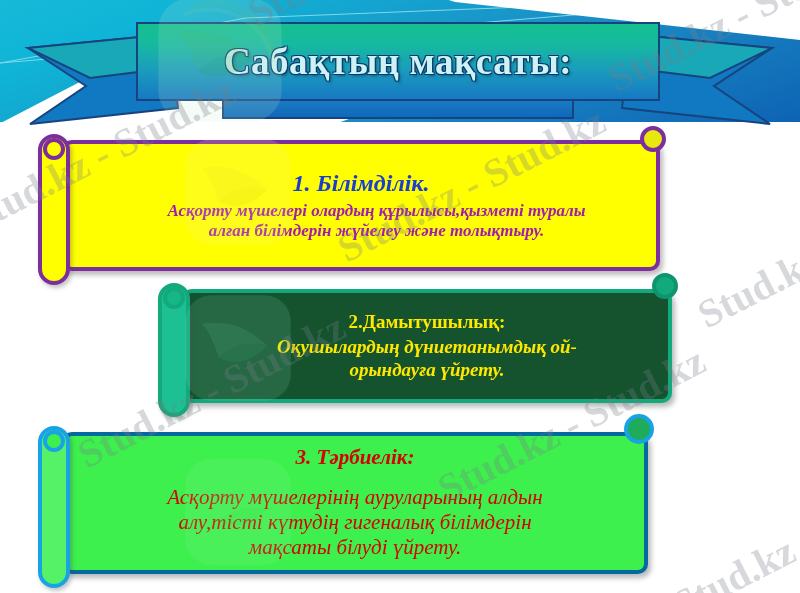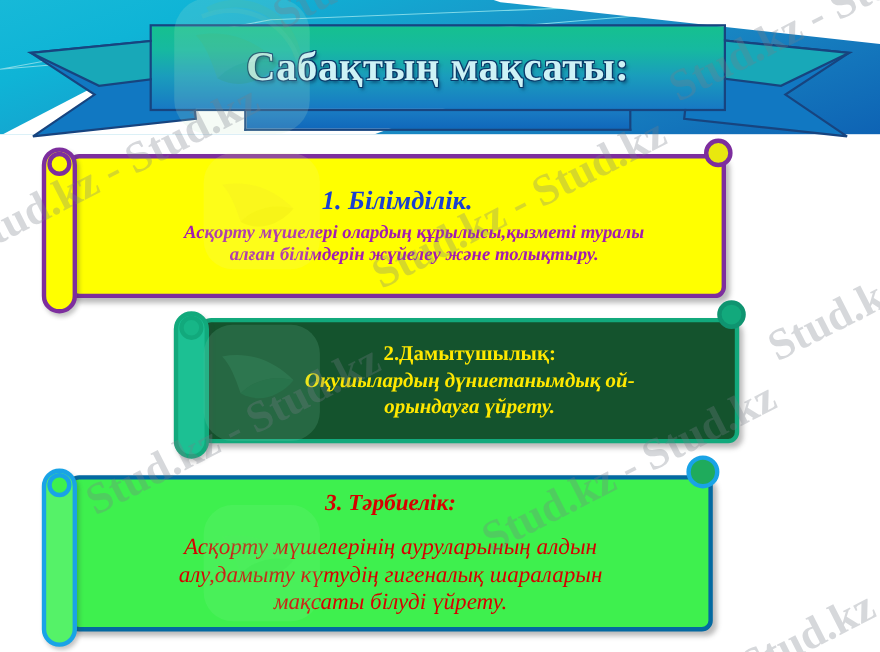--- a/index.html
+++ b/index.html
@@ -174,21 +174,21 @@
     <div class="roll-left"></div>
     <div class="curl-left"></div>
   </div>
 
   <div class="scroll" id="box3">
     <div class="curl-right"></div>
     <div class="panel">
       <div class="hd">3. Тәрбиелік:</div>
       <div class="bd">
         <span class="line">Асқорту мүшелерінің ауруларының алдын</span>
-        <span class="line">алу,дамыту күтудің гигеналық шараларын</span>
+        <span class="line">алу,тісті күтудің гигеналық білімдерін</span>
         <span class="line">мақсаты білуді үйрету.</span>
       </div>
     </div>
     <div class="roll-left"></div>
     <div class="curl-left"></div>
   </div>
 
   <div class="wm-layer">
     <svg class="wm-logo" style="left:150px;top:-10px;width:140px;height:140px;" viewBox="0 0 100 100">
       <rect x="6" y="6" width="88" height="88" rx="22" fill="#bfe6c9" opacity="0.55"></rect>

